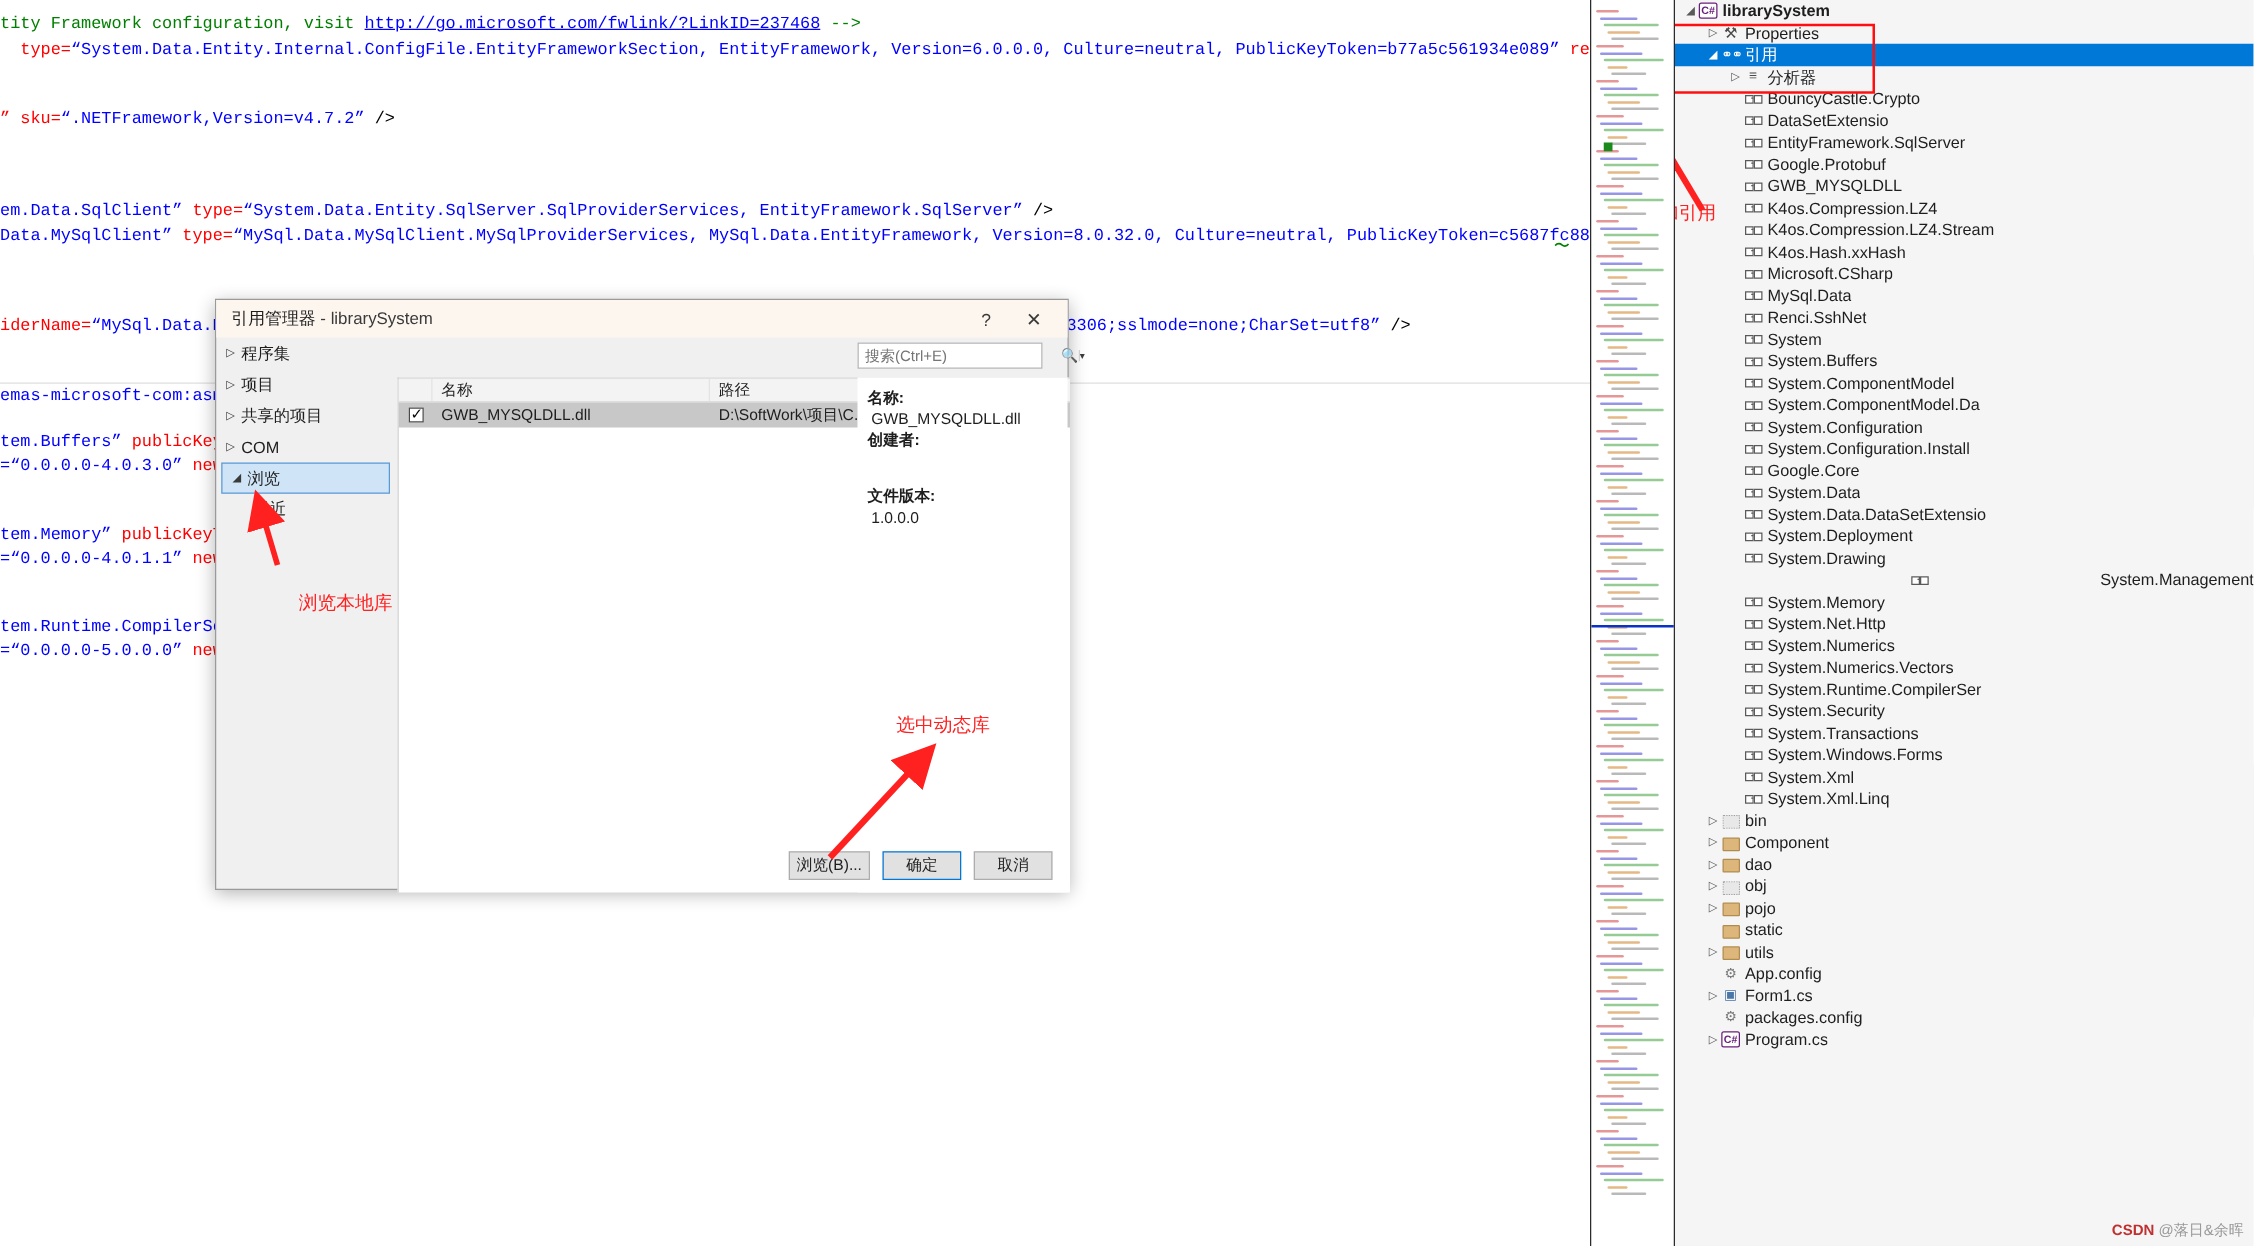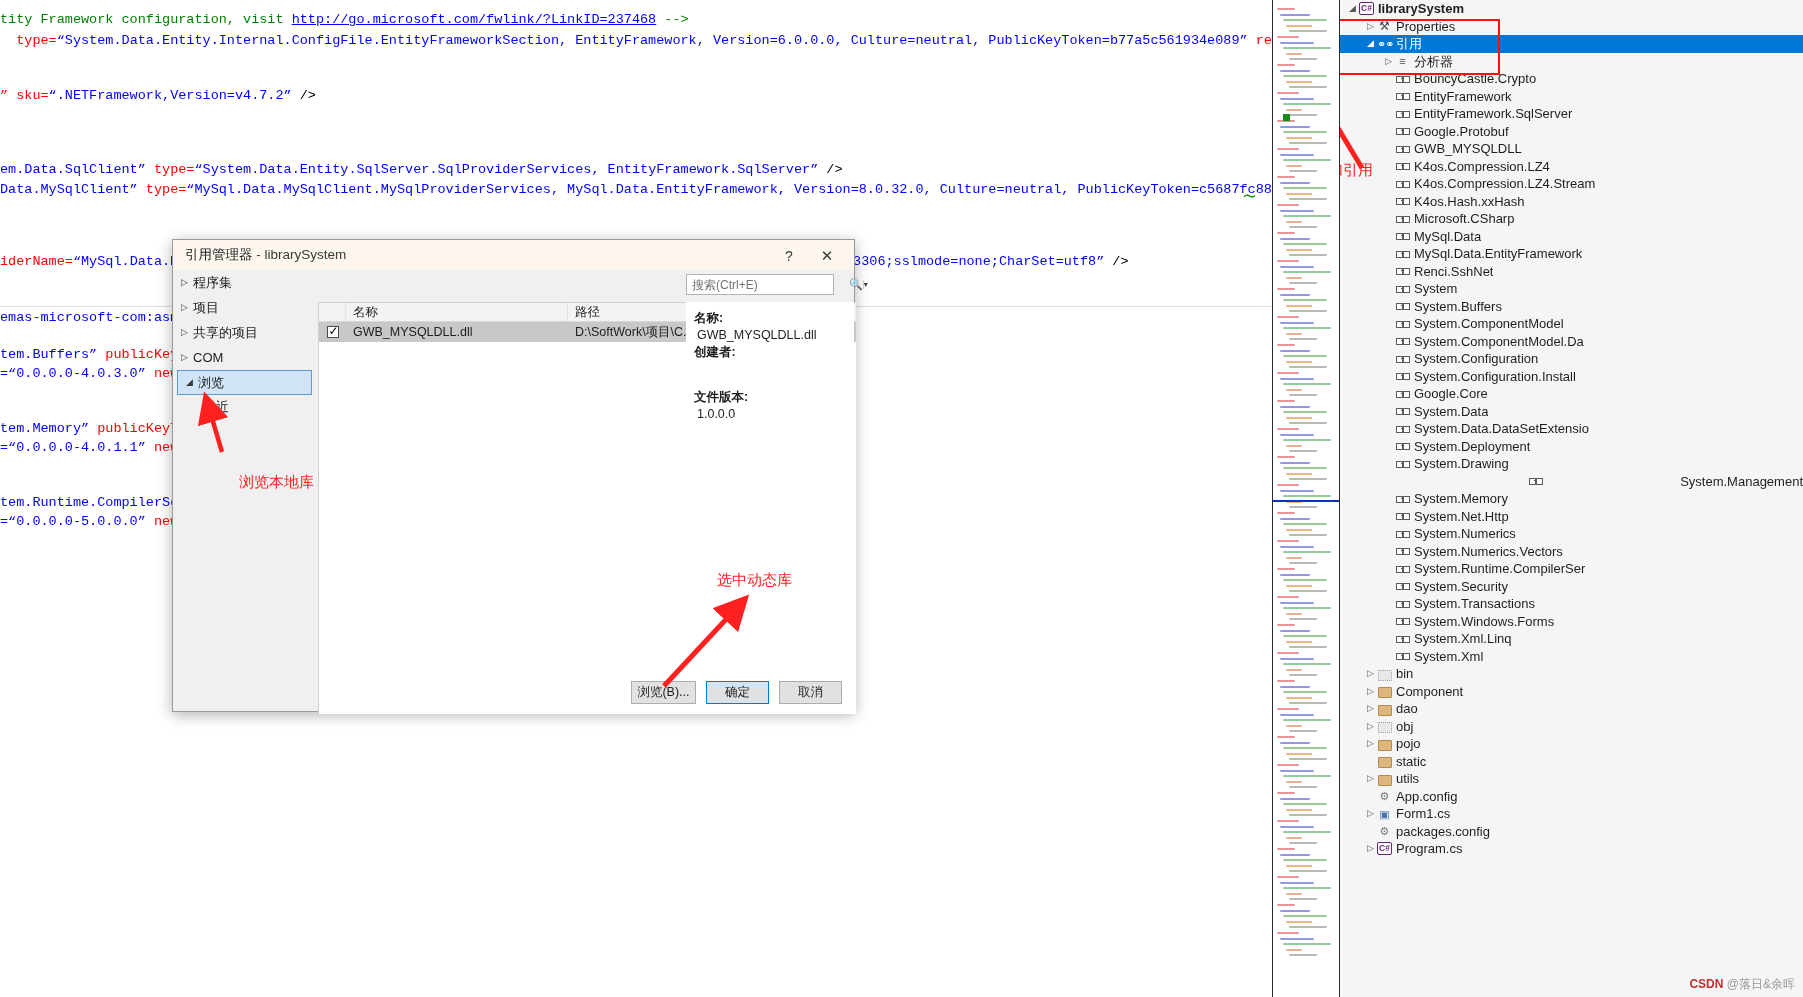--- a/index.html
+++ b/index.html
@@ -456,21 +456,21 @@
           <span class="ico ico-asm">
             <i class="bar"></i>
           </span>
           <span class="se-label">BouncyCastle.Crypto</span>
         </div>
         <div class="se-row" style="padding-left: 42px;">
           <span class="chev"></span>
           <span class="ico ico-asm">
             <i class="bar"></i>
           </span>
-          <span class="se-label">EntityFramework</span>
+          <span class="se-label">DataSetExtensio</span>
         </div>
         <div class="se-row" style="padding-left: 42px;">
           <span class="chev"></span>
           <span class="ico ico-asm">
             <i class="bar"></i>
           </span>
           <span class="se-label">EntityFramework.SqlServer</span>
         </div>
         <div class="se-row" style="padding-left: 42px;">
           <span class="chev"></span>
@@ -519,27 +519,20 @@
           <span class="ico ico-asm">
             <i class="bar"></i>
           </span>
           <span class="se-label">MySql.Data</span>
         </div>
         <div class="se-row" style="padding-left: 42px;">
           <span class="chev"></span>
           <span class="ico ico-asm">
             <i class="bar"></i>
           </span>
-          <span class="se-label">MySql.Data.EntityFramework</span>
-        </div>
-        <div class="se-row" style="padding-left: 42px;">
-          <span class="chev"></span>
-          <span class="ico ico-asm">
-            <i class="bar"></i>
-          </span>
           <span class="se-label">Renci.SshNet</span>
         </div>
         <div class="se-row" style="padding-left: 42px;">
           <span class="chev"></span>
           <span class="ico ico-asm">
             <i class="bar"></i>
           </span>
           <span class="se-label">System</span>
         </div>
         <div class="se-row" style="padding-left: 42px;">
@@ -673,28 +666,28 @@
           <span class="ico ico-asm">
             <i class="bar"></i>
           </span>
           <span class="se-label">System.Windows.Forms</span>
         </div>
         <div class="se-row" style="padding-left: 42px;">
           <span class="chev"></span>
           <span class="ico ico-asm">
             <i class="bar"></i>
           </span>
+          <span class="se-label">System.Xml</span>
+        </div>
+        <div class="se-row" style="padding-left: 42px;">
+          <span class="chev"></span>
+          <span class="ico ico-asm">
+            <i class="bar"></i>
+          </span>
           <span class="se-label">System.Xml.Linq</span>
-        </div>
-        <div class="se-row" style="padding-left: 42px;">
-          <span class="chev"></span>
-          <span class="ico ico-asm">
-            <i class="bar"></i>
-          </span>
-          <span class="se-label">System.Xml</span>
         </div>
         <div class="se-row" style="padding-left: 24px;">
           <span class="chev">▷</span>
           <span class="ico ico-folder dim"></span>
           <span class="se-label">bin</span>
         </div>
         <div class="se-row" style="padding-left: 24px;">
           <span class="chev">▷</span>
           <span class="ico ico-folder"></span>
           <span class="se-label">Component</span>

